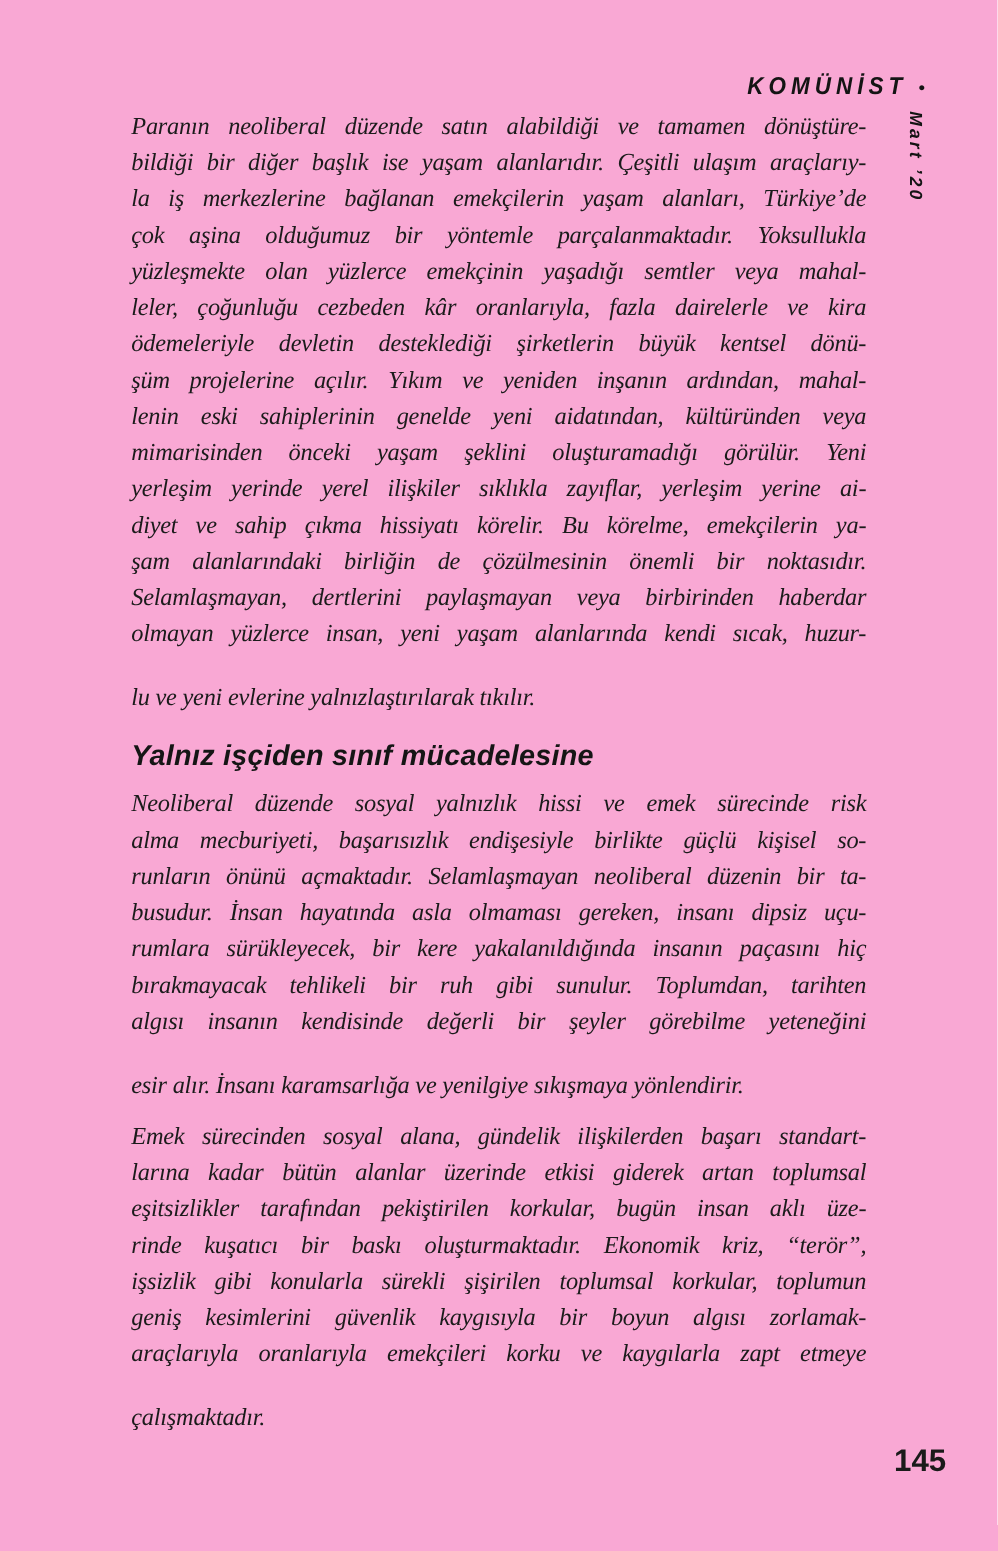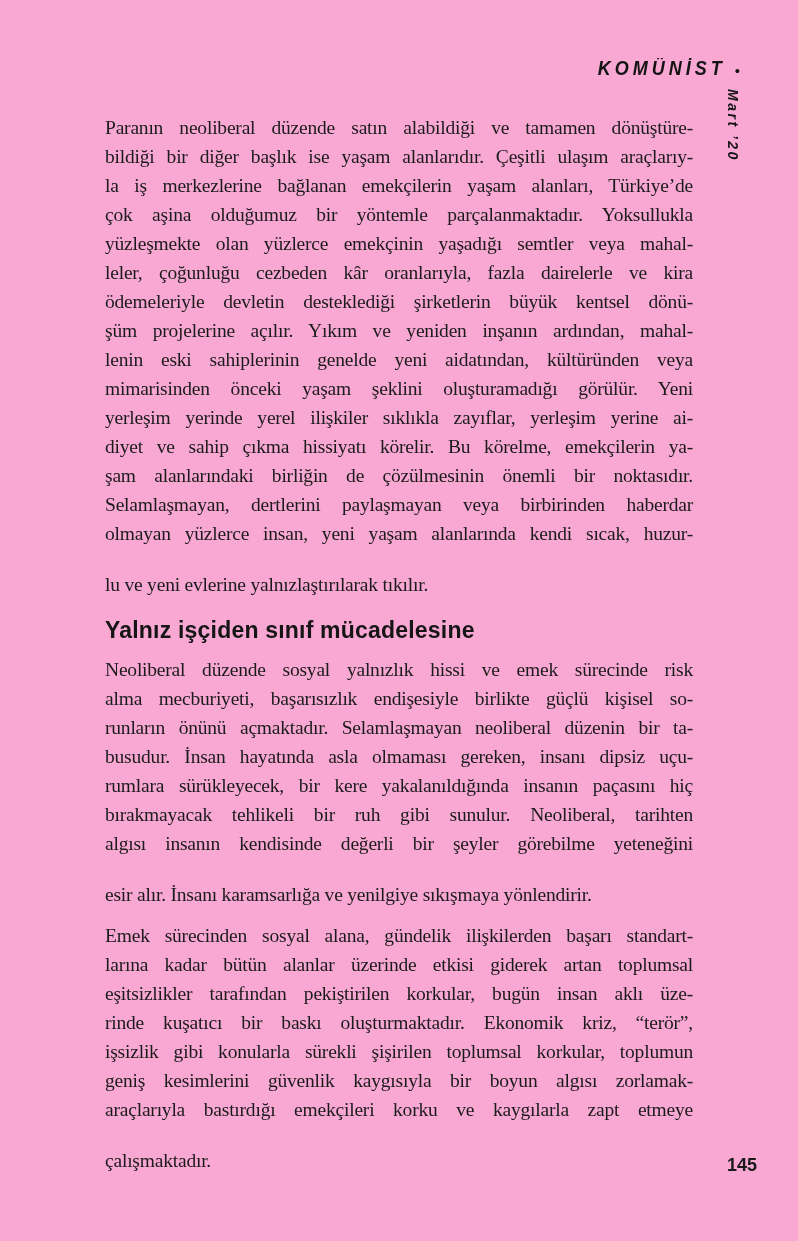--- a/index.html
+++ b/index.html
@@ -53,22 +53,23 @@
     font-size: 14px;
     font-weight: 700;
     font-style: italic;
     letter-spacing: 2.5px;
     color: #141414;
   }
   
   .article-body {
     position: absolute;
     left: 105px;
-    top: 113px;
+    top: 87px;
     width: 588px;
+    font-style: italic;
   }
   .paragraph { margin: 0 0 12px 0; }
   .pline {
     font-size: 19.5px;
     letter-spacing: -0.2px;
     line-height: 29px;
     text-align: justify;
     text-align-last: justify;
     color: #1b1b1b;
   }
@@ -82,21 +83,21 @@
     margin: 16px 0 10px 0;
     line-height: 30px;
   }
   
   .page-number {
     position: absolute;
     top: 1155px;
     right: 41px;
     font-family: "Liberation Sans", sans-serif;
     font-weight: 700;
-    font-size: 18px;
+    font-size: 25px;
     color: #1a1a1a;
   }
 </style>
 </head>
 <body>
 
 <div class="page">
 
   <div class="masthead">
     <span class="masthead-title">KOMÜNİST</span>
@@ -125,31 +126,31 @@
         <div class="pline">olmayan yüzlerce insan, yeni yaşam alanlarında kendi sıcak, huzur-</div>
         <div class="pline last">lu ve yeni evlerine yalnızlaştırılarak tıkılır.</div>
       </div>
       <h2 class="section-heading">Yalnız işçiden sınıf mücadelesine</h2>
       <div class="paragraph">
         <div class="pline">Neoliberal düzende sosyal yalnızlık hissi ve emek sürecinde risk</div>
         <div class="pline">alma mecburiyeti, başarısızlık endişesiyle birlikte güçlü kişisel so-</div>
         <div class="pline">runların önünü açmaktadır. Selamlaşmayan neoliberal düzenin bir ta-</div>
         <div class="pline">busudur. İnsan hayatında asla olmaması gereken, insanı dipsiz uçu-</div>
         <div class="pline">rumlara sürükleyecek, bir kere yakalanıldığında insanın paçasını hiç</div>
-        <div class="pline">bırakmayacak tehlikeli bir ruh gibi sunulur. Neoliberal, tarihten</div>
+        <div class="pline">bırakmayacak tehlikeli bir ruh gibi sunulur. Toplumdan, tarihten</div>
         <div class="pline">algısı insanın kendisinde değerli bir şeyler görebilme yeteneğini</div>
         <div class="pline last">esir alır. İnsanı karamsarlığa ve yenilgiye sıkışmaya yönlendirir.</div>
       </div>
       <div class="paragraph">
         <div class="pline">Emek sürecinden sosyal alana, gündelik ilişkilerden başarı standart-</div>
         <div class="pline">larına kadar bütün alanlar üzerinde etkisi giderek artan toplumsal</div>
         <div class="pline">eşitsizlikler tarafından pekiştirilen korkular, bugün insan aklı üze-</div>
         <div class="pline">rinde kuşatıcı bir baskı oluşturmaktadır. Ekonomik kriz, “terör”,</div>
         <div class="pline">işsizlik gibi konularla sürekli şişirilen toplumsal korkular, toplumun</div>
         <div class="pline">geniş kesimlerini güvenlik kaygısıyla bir boyun algısı zorlamak-</div>
-        <div class="pline">araçlarıyla bastırdığı emekçileri korku ve kaygılarla zapt etmeye</div>
+        <div class="pline">araçlarıyla oranlarıyla emekçileri korku ve kaygılarla zapt etmeye</div>
         <div class="pline last">çalışmaktadır.</div>
       </div>
     </div>
 
   <div class="page-number">145</div>
 
 </div>
 
 </body></html>

